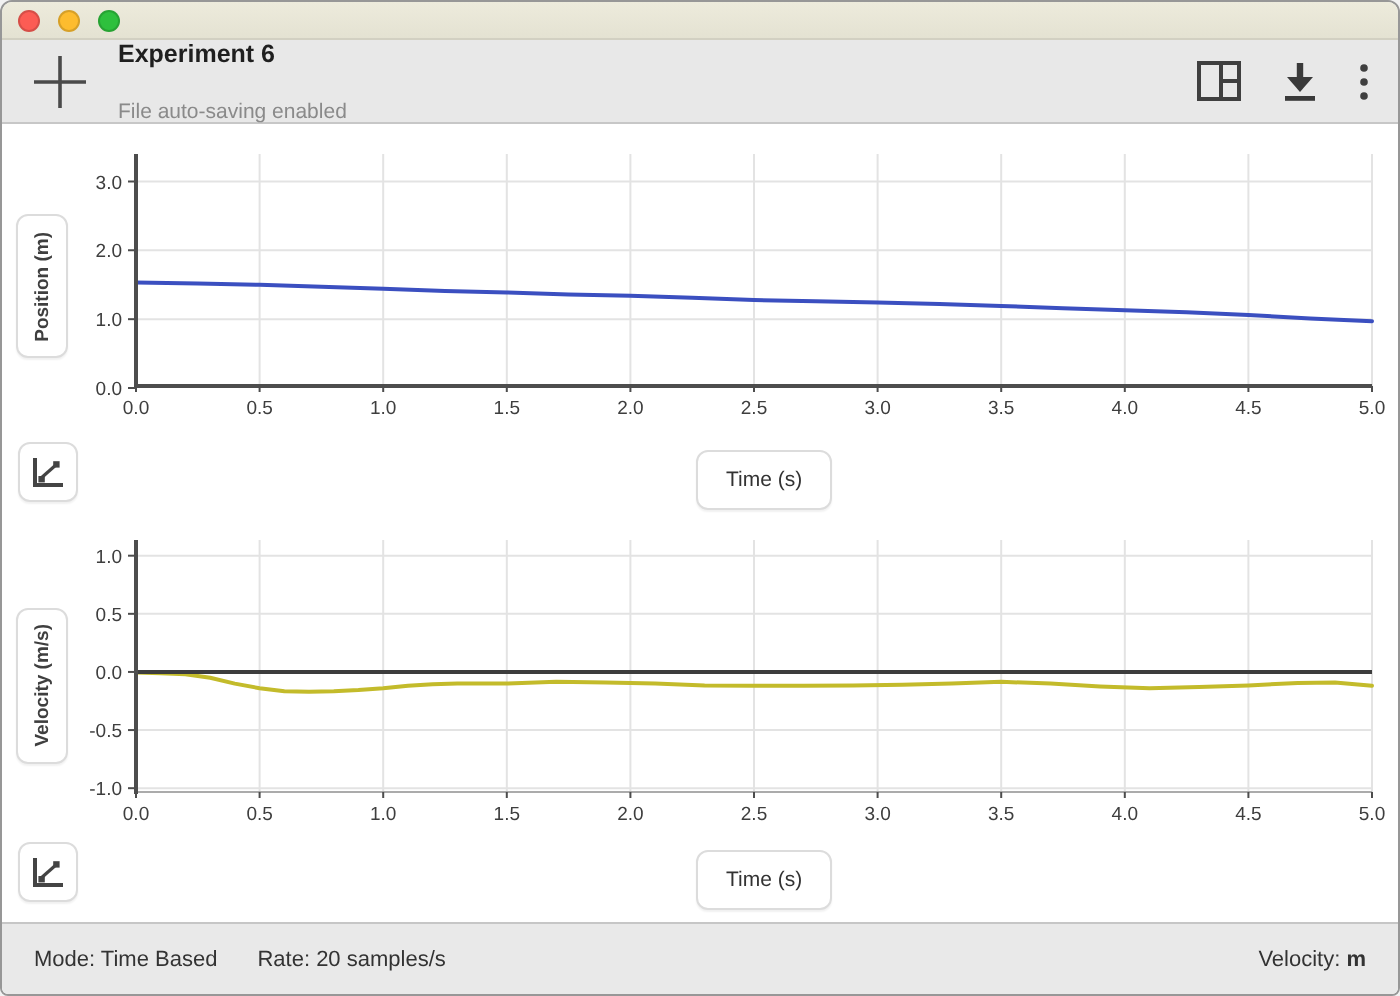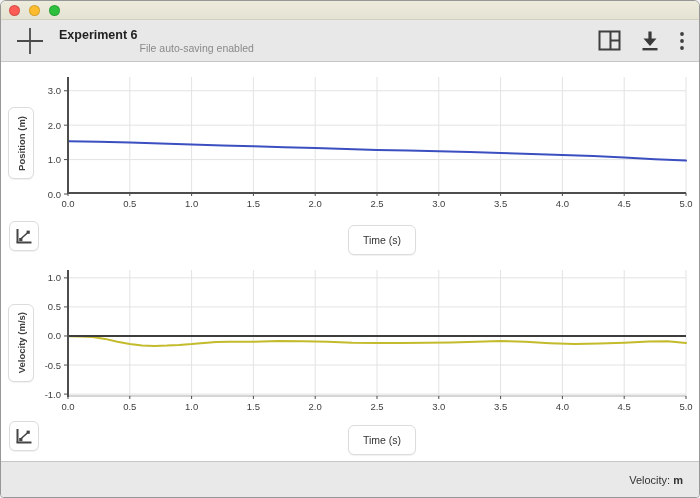--- a/index.html
+++ b/index.html
@@ -17,21 +17,21 @@
     display:flex; align-items:center; padding-left:8px; gap:9px;
   }
   .light { width:11px; height:11px; border-radius:50%; display:inline-block; border:1px solid rgba(0,0,0,.15); }
   
   .toolbar {
     height:42px; background:#e8e8e8; border-bottom:1px solid #c7c7c7;
     display:flex; align-items:center; padding:0 14px 0 12px;
   }
   .icon-btn { background:none; border:none; padding:0; cursor:pointer; display:flex; align-items:center; justify-content:center; }
   .add-btn { width:34px; height:34px; margin-right:12px; }
-  .title-block { display:flex; flex-direction:row; gap:2px; }
+  .title-block { display:flex; flex-direction:column; gap:2px; }
   .doc-title { font-size:12.5px; font-weight:bold; color:#1f1f1f; }
   .doc-sub { font-size:10.5px; color:#8a8a8a;margin-top:14px; }
   .toolbar-right { margin-left:auto; display:flex; align-items:center; gap:18px; }
   
   .main { position:relative; height:401px; background:#fff; }
   .plot-host { position:absolute; }
   .plot0 { left:27px; top:15px;  width:670px; height:134px; }
   .plot1 { left:27px; top:208px; width:670px; height:145px; }
   .pill-btn {
     position:absolute; background:#fff; border:1px solid #dcdcdc; border-radius:6px;
@@ -236,19 +236,23 @@
         <rect x="11.6" y="3.6" width="3.2" height="3.2" fill="#444"></rect>
       </svg>
     </button>
     <button class="pill-btn time1">
       <span class="time-label">Time (s)</span>
     </button>
 
   </div>
 
   <div class="statusbar">
+    <div class="left-group">
+      <span>Mode: Time Based</span>
+      <span>Rate: 20 samples/s</span>
+    </div>
     <div class="right-group">
       <span>Velocity:</span>
       <b>m</b>
     </div>
   </div>
 
 </div>
 
 </body></html>

